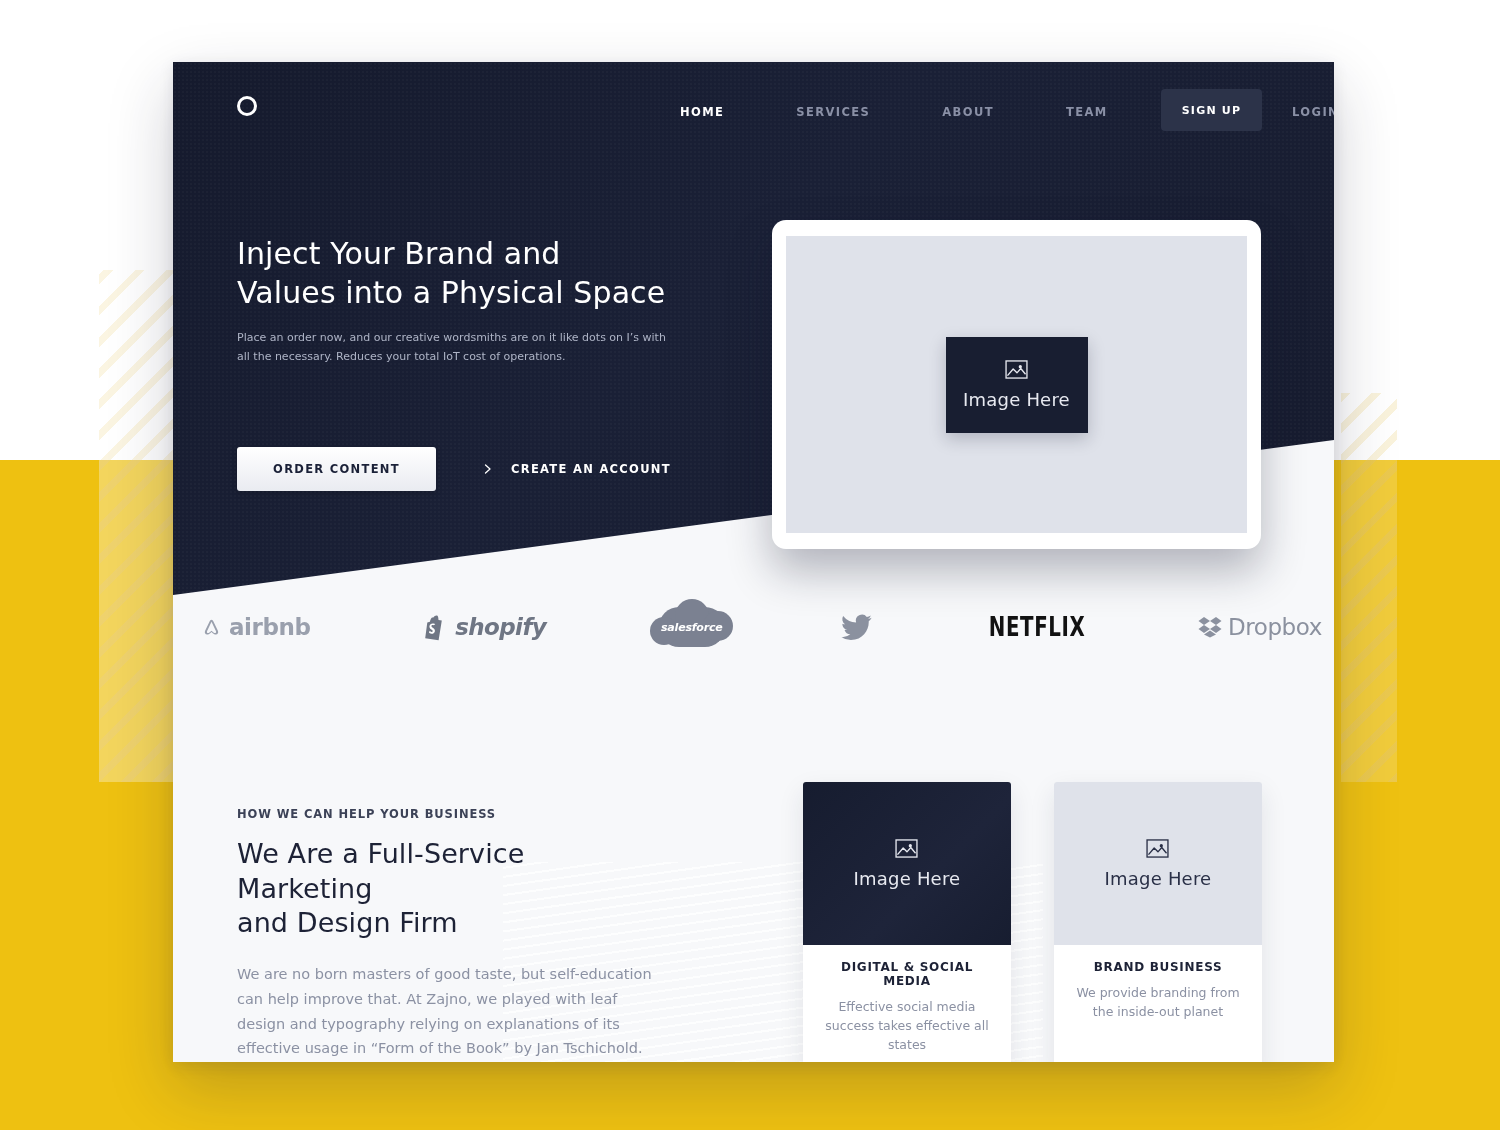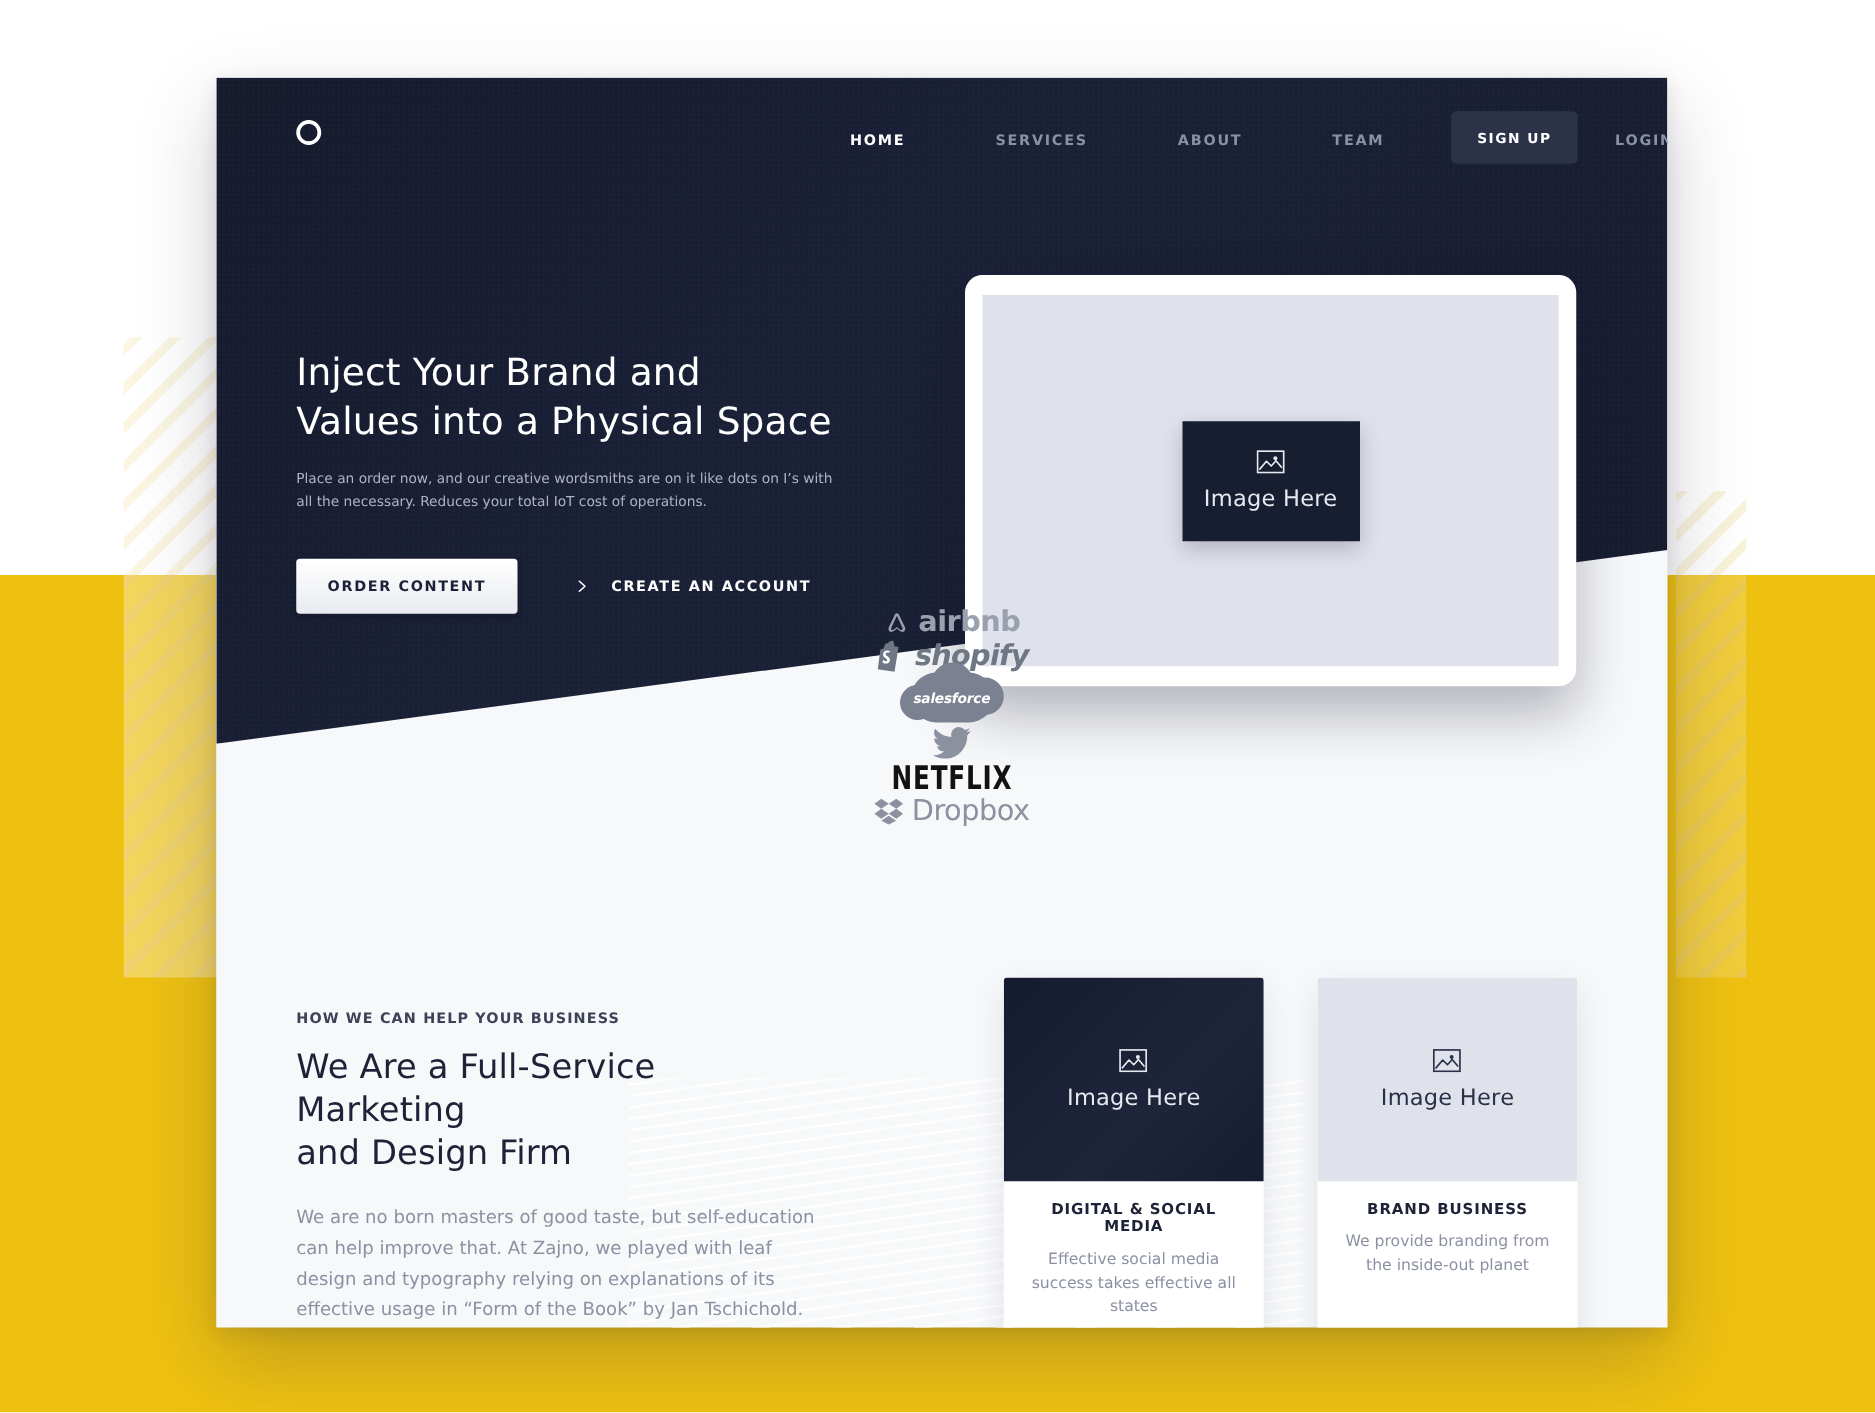--- a/index.html
+++ b/index.html
@@ -94,33 +94,32 @@
     cursor:pointer;
     display:flex; align-items:center; justify-content:center;
   }
 
   
   .hero-copy { position:absolute; left:64px; top:172px; width:470px; }
   .hero-title {
     font-family:"DejaVu Sans", sans-serif;
     font-size:30px; line-height:1.30; font-weight:400; color:#ffffff;
     letter-spacing:0.1px;
-    margin-top:45px;
   }
   .hero-sub {
     margin-top:17px;
     font-size:11px; line-height:1.72; color:#aeb4c6; font-weight:400;
     width:430px;
   }
   .hero-actions {
     position:absolute; left:64px; top:385px;
     display:flex; align-items:center;
   }
   .btn-primary {
-    width:177px; height:44px; border-radius:3px;
+    width:199px; height:44px; border-radius:3px;
     background:linear-gradient(180deg,#ffffff 0%,#e9ebf1 100%);
     border:none; color:#1b2138;
     font-size:11.5px; font-weight:700; letter-spacing:1.3px;
     font-family:"DejaVu Sans", sans-serif;
     cursor:pointer; display:flex; align-items:center; justify-content:center;
     box-shadow:0 2px 6px rgba(0,0,0,0.18);
   }
   .btn-link {
     margin-left:47px; display:flex; align-items:center; gap:18px;
     color:#ffffff; font-size:11.5px; font-weight:700; letter-spacing:1.3px;
@@ -159,21 +158,21 @@
   .lower-texture {
     position:absolute; left:330px; top:420px; width:540px; height:240px;
     background:
       repeating-linear-gradient(-8deg, rgba(255,255,255,0.9) 0 2px, rgba(255,255,255,0) 2px 9px);
     opacity:0.9; pointer-events:none;
   }
 
   
   .logos {
     position:absolute; left:0; top:530px; width:1177px; height:70px;
-    display:flex; align-items:center; justify-content:flex-end; gap:0;flex-direction:column;
+    display:flex; align-items:center; justify-content:space-between; gap:0;
   }
   .logo-cell {
     display:flex; align-items:center; justify-content:center;
     color:#8b919f; padding:0 28px; height:70px;
   }
   .logo-airbnb { font-size:23px; font-weight:600; color:#9aa0ad; letter-spacing:-0.4px;}
   .logo-shopify { font-size:23px; font-weight:800; font-style:italic; color:#6f7684; letter-spacing:-0.6px;}
   .logo-netflix { font-size:22px; font-weight:800; letter-spacing:0.6px; color:#121212;
                   font-family:"DejaVu Sans Condensed","DejaVu Sans",sans-serif; transform:scaleY(1.18);}
   .logo-dropbox { font-size:23px; font-weight:500; color:#8b919f; letter-spacing:-0.4px;}

